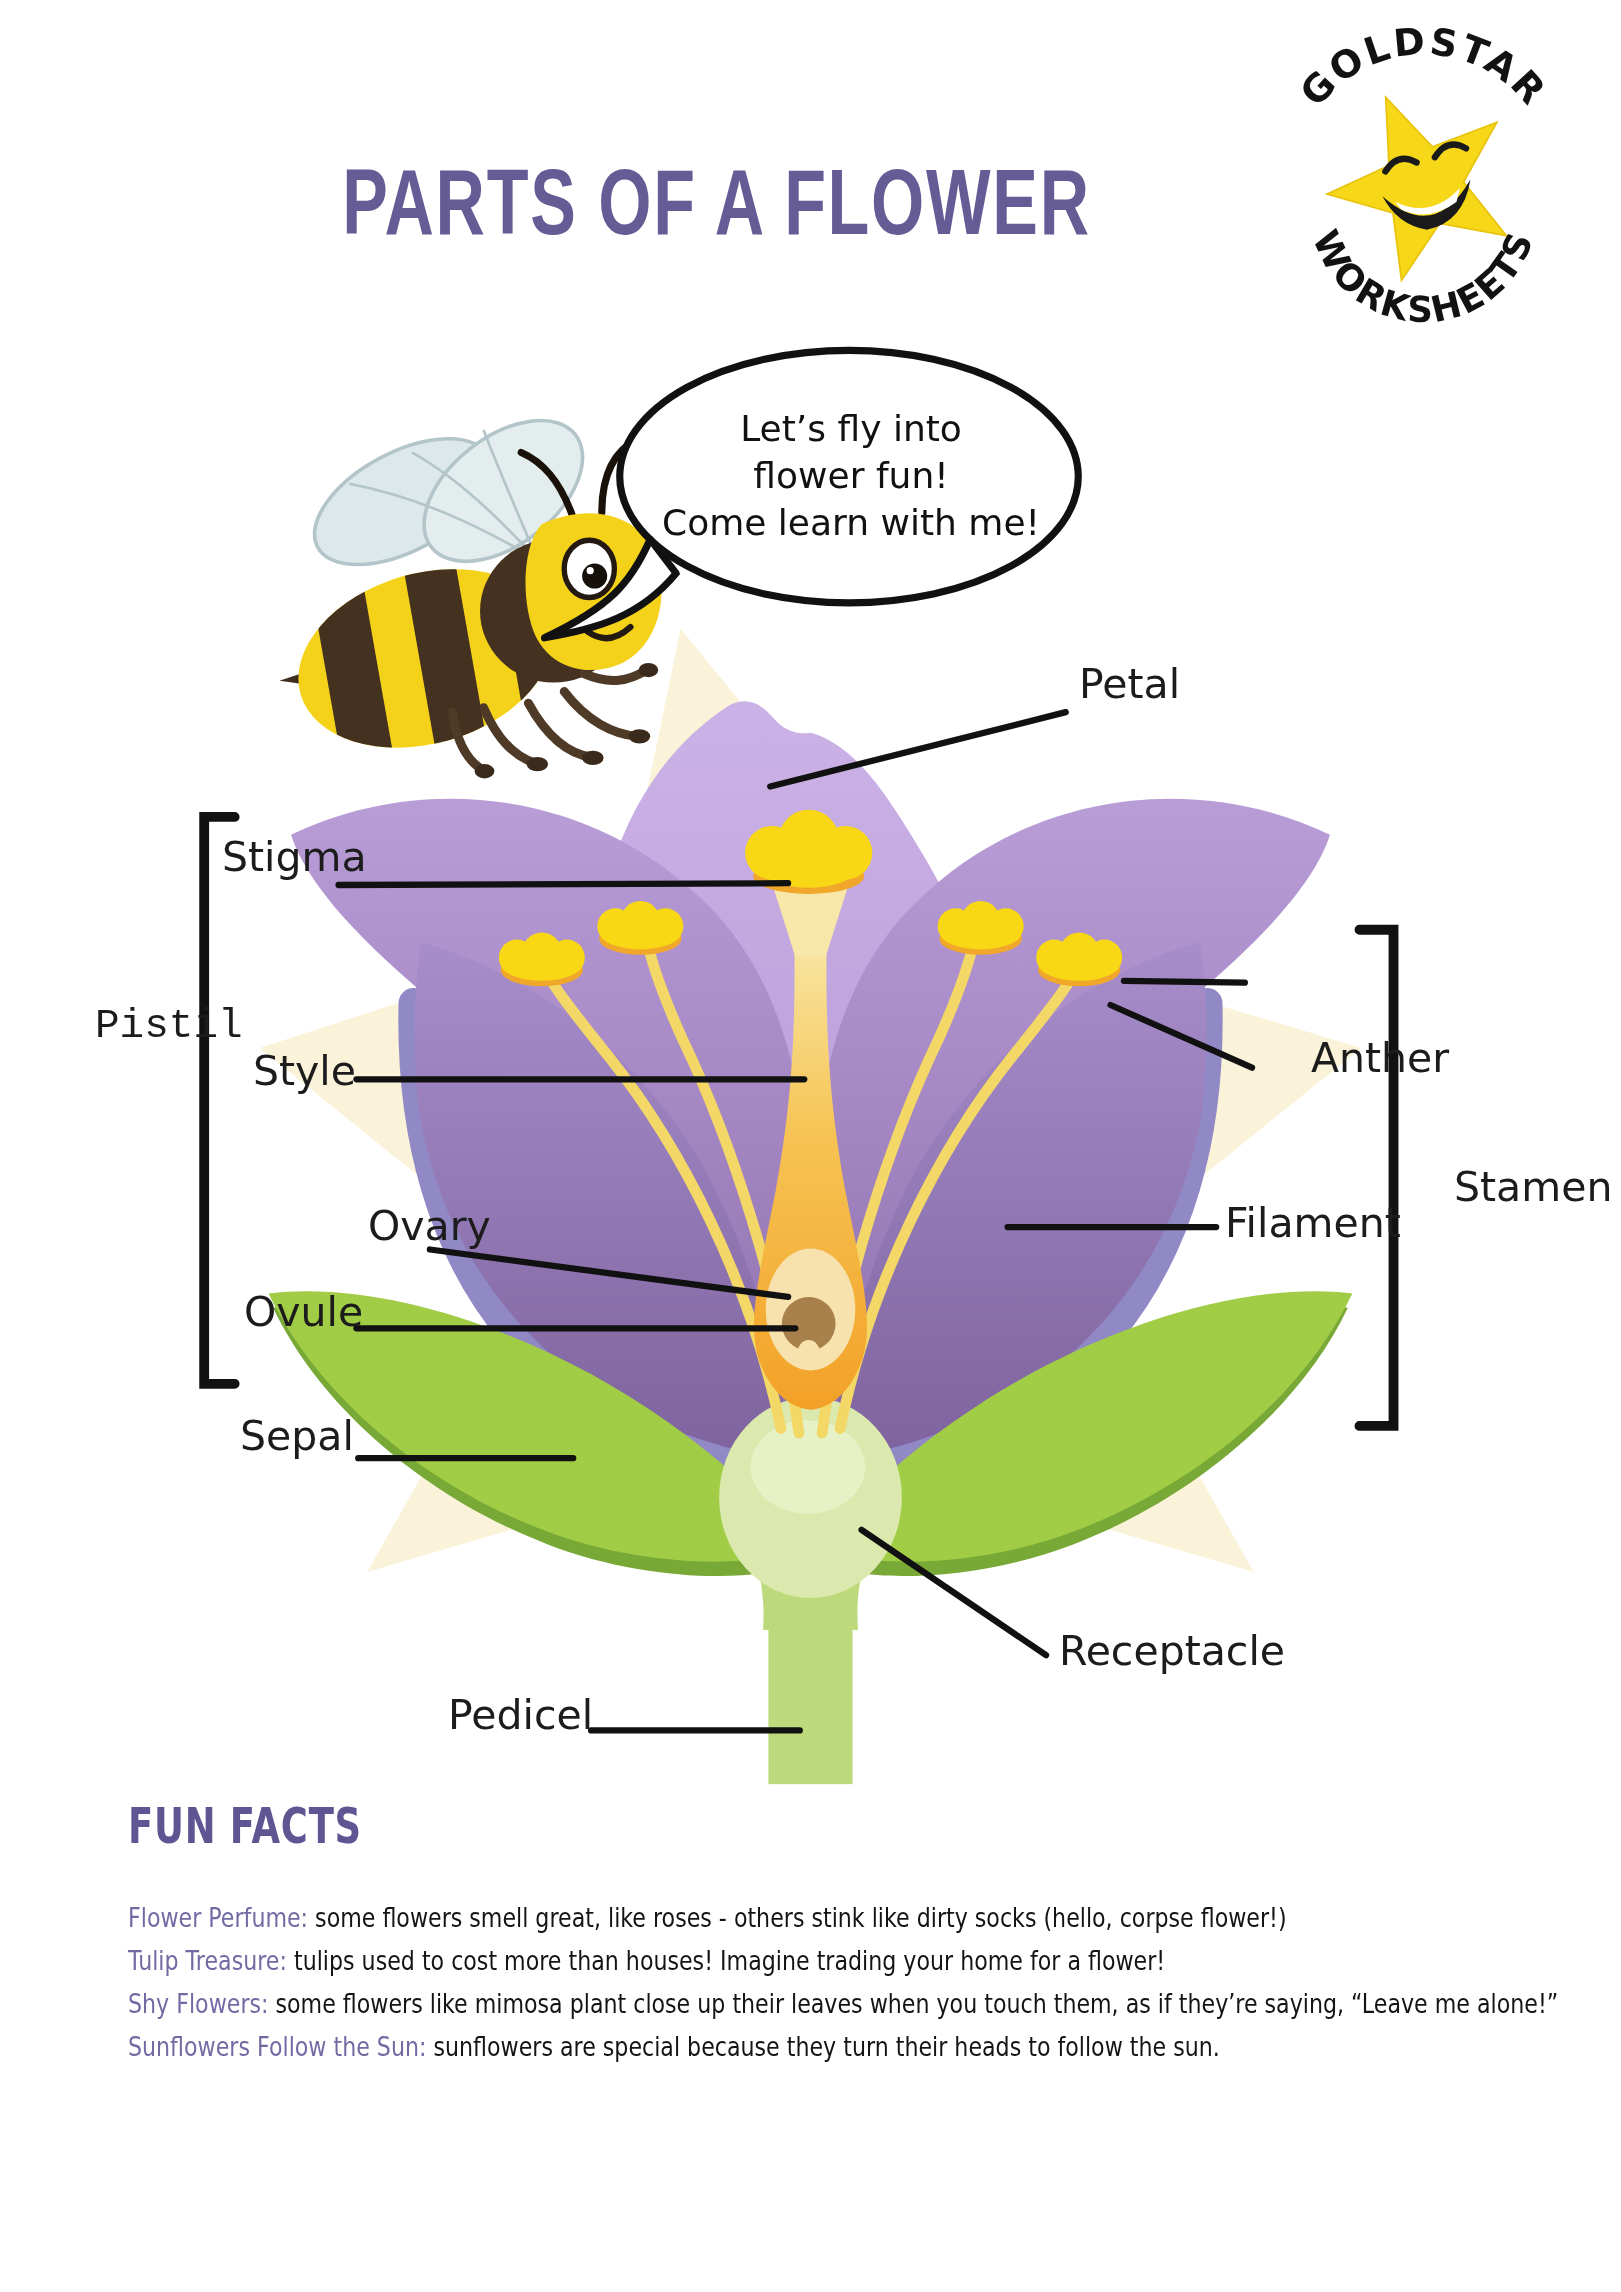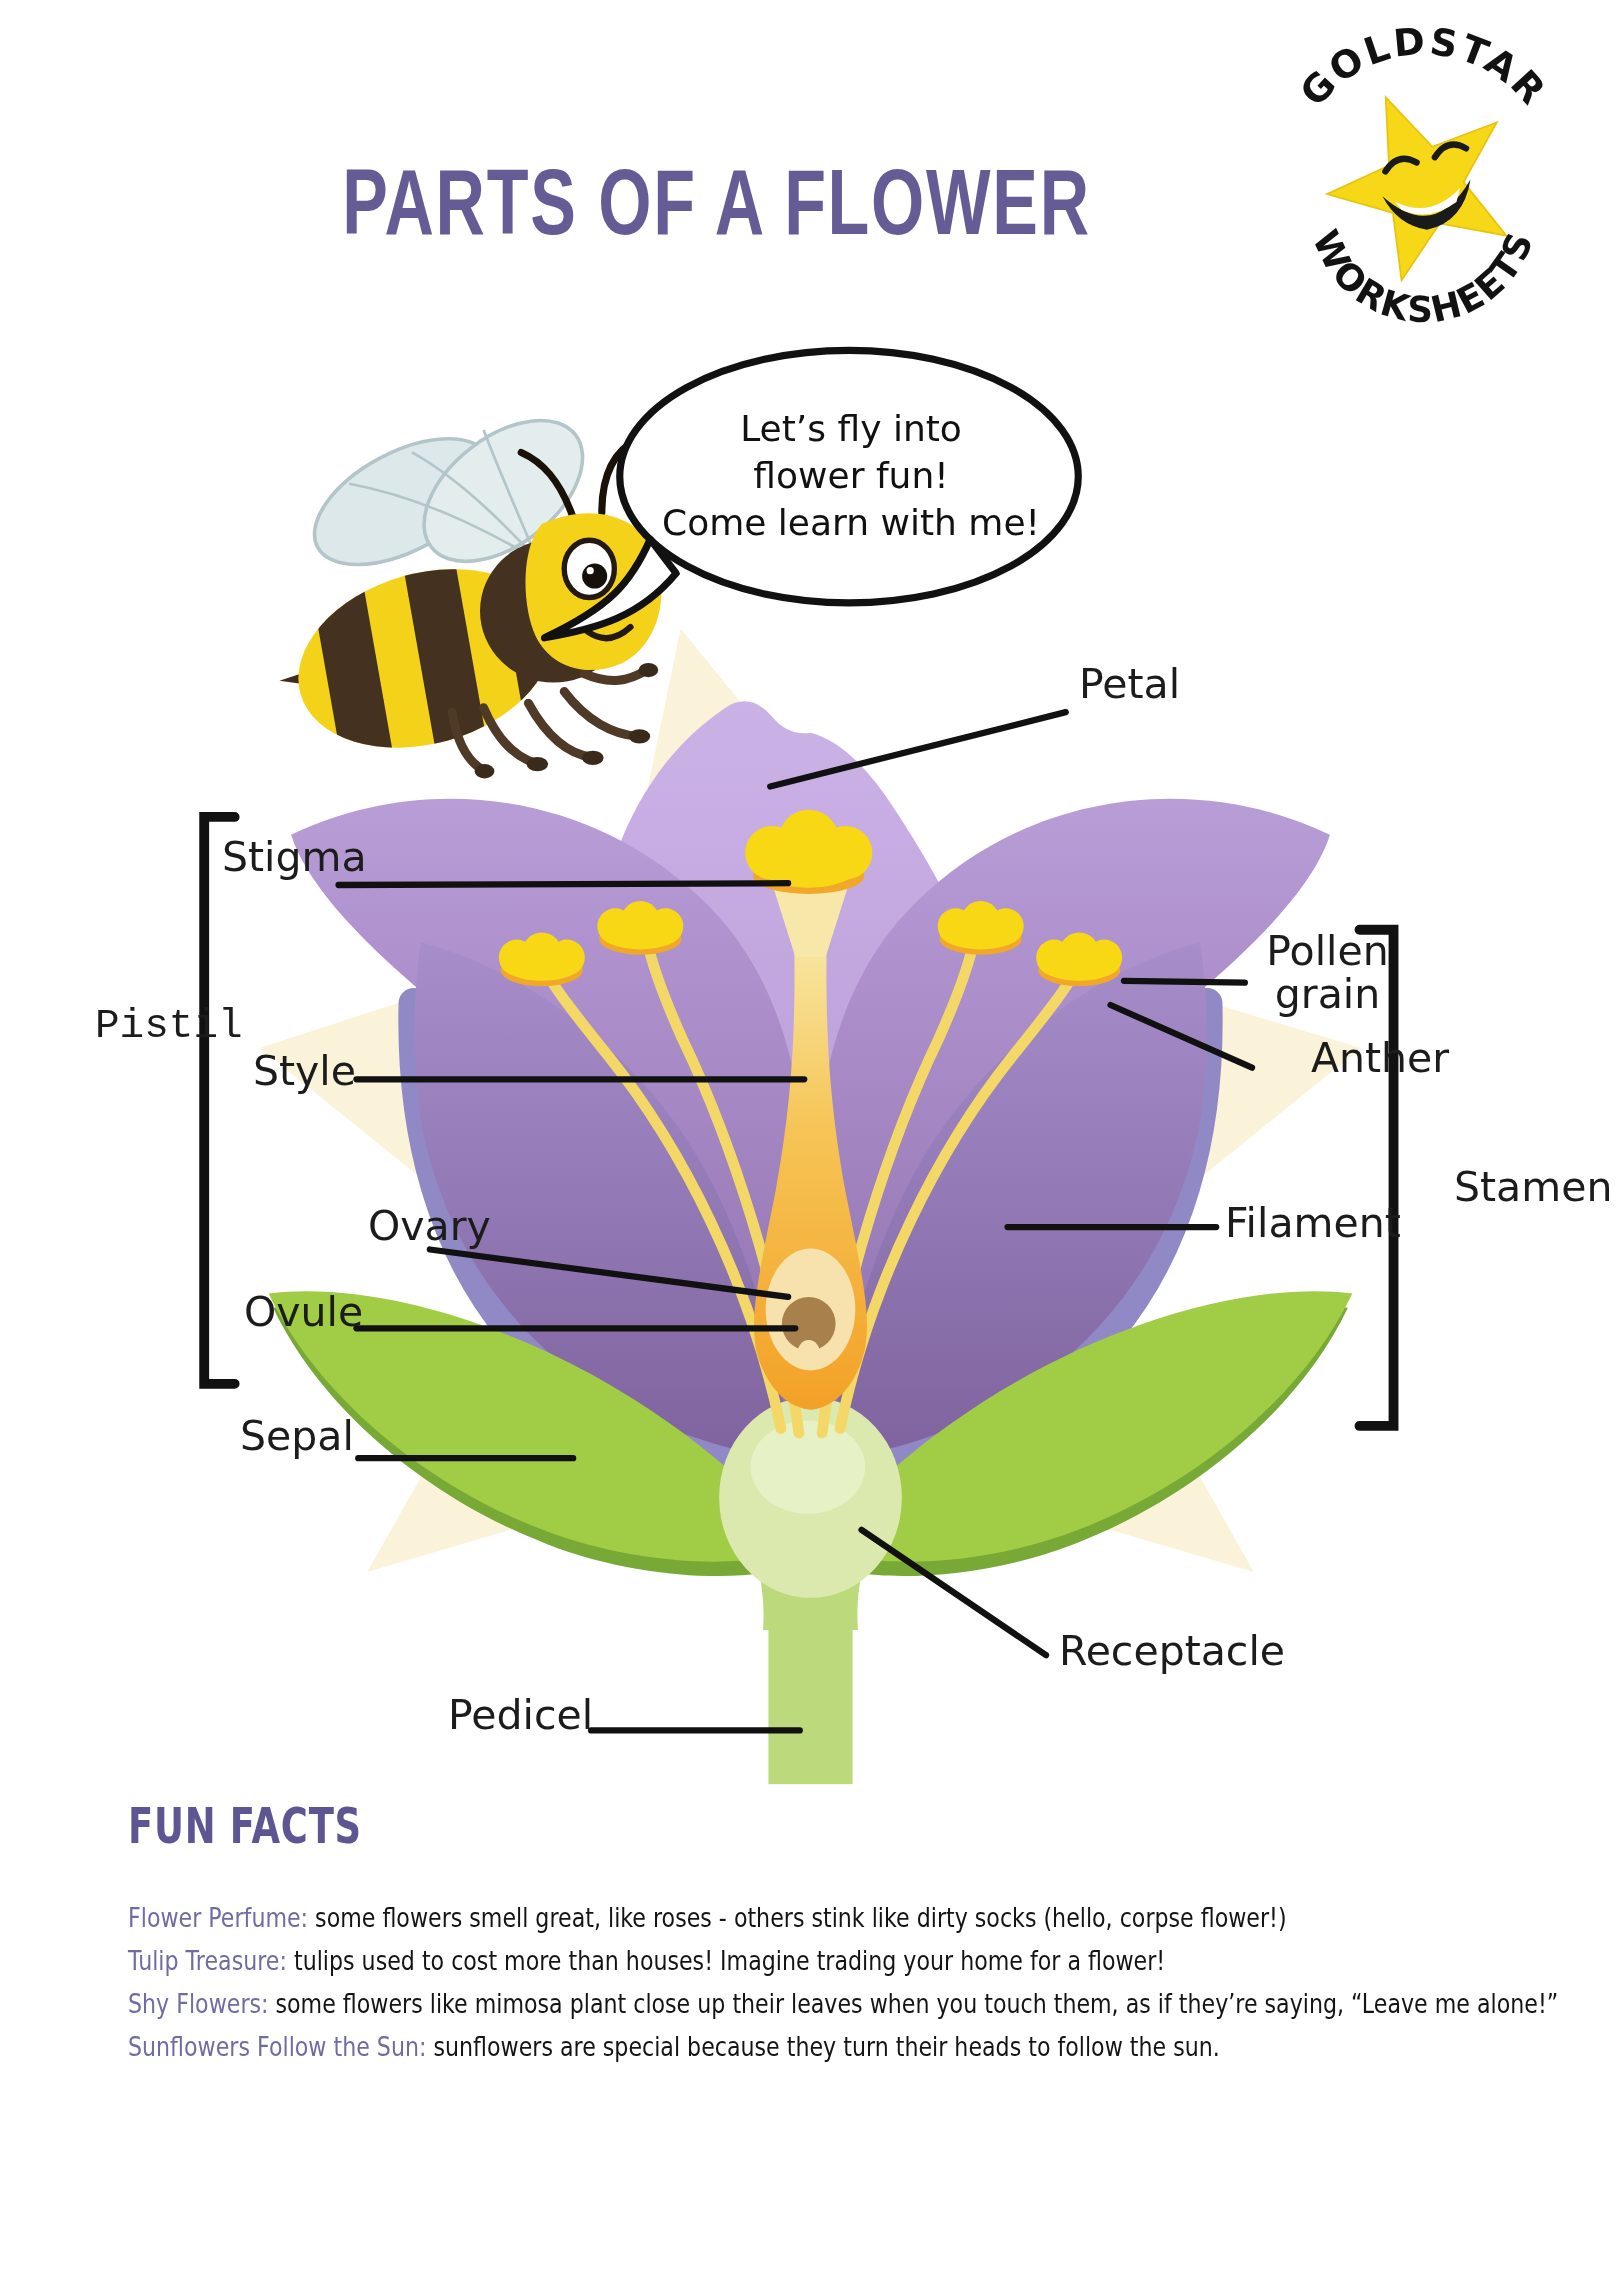--- a/index.html
+++ b/index.html
@@ -264,24 +264,20 @@
   </div>
 
   <div class="lbl" style="left:1079px;top:663px;">Petal</div>
   <div class="lbl" style="left:222px;top:836px;">Stigma</div>
   <div class="lbl" style="left:95px;top:1005px;font-family:Liberation Mono, monospace;">Pistil</div>
   <div class="lbl" style="left:253px;top:1050px;">Style</div>
   <div class="lbl" style="left:324px;top:1205px;margin-left:44px;">Ovary</div>
   <div class="lbl" style="left:244px;top:1291px;">Ovule</div>
   <div class="lbl" style="left:240px;top:1415px;">Sepal</div>
   <div class="lbl" style="left:448px;top:1694px;">Pedicel</div>
-  <div class="lbl center" style="left:1240px;top:930px;width:175px;">
-    <div>Pollen</div>
-    <div>grain</div>
-  </div>
   <div class="lbl" style="left:1311px;top:1037px;">Anther</div>
   <div class="lbl" style="left:1422px;top:1166px;margin-left:32px;">Stamen</div>
   <div class="lbl" style="left:1225px;top:1202px;">Filament</div>
   <div class="lbl" style="left:1059px;top:1630px;">Receptacle</div>
 
   <div class="funfacts">
     <h2>FUN FACTS</h2>
     <div class="fact"><span class="lead">Flower Perfume:</span><span> some flowers smell great, like roses - others stink like dirty socks (hello, corpse flower!)</span></div>
     <div class="fact"><span class="lead">Tulip Treasure:</span><span> tulips used to cost more than houses! Imagine trading your home for a flower!</span></div>
     <div class="fact"><span class="lead">Shy Flowers:</span><span> some flowers like mimosa plant close up their leaves when you touch them, as if they’re saying, “Leave me alone!”</span></div>

